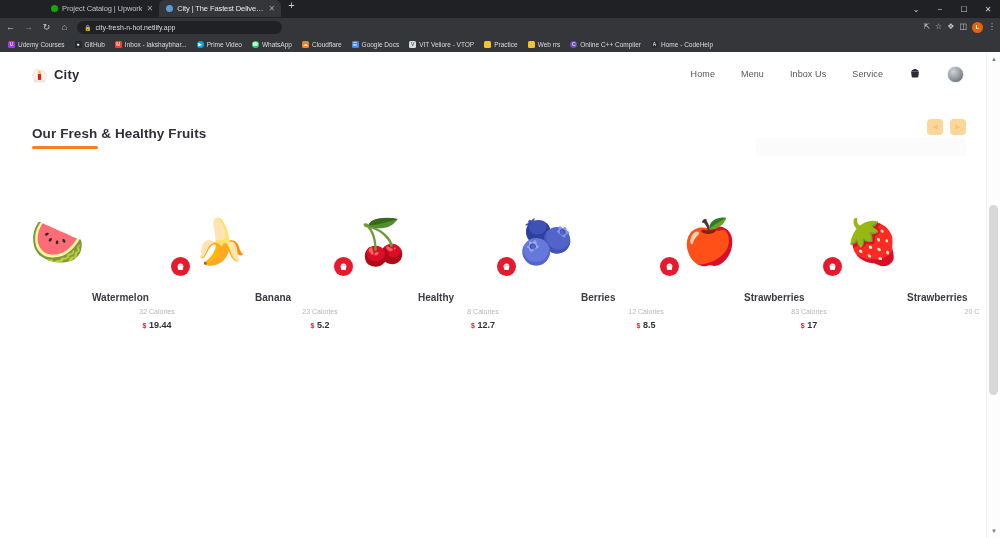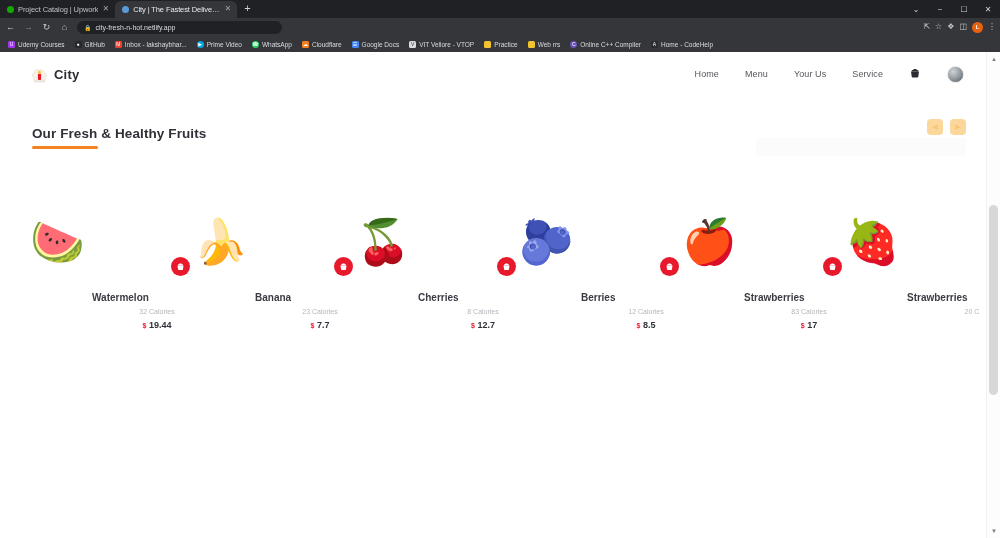--- a/index.html
+++ b/index.html
@@ -4,22 +4,23 @@
 <style>
   * { margin:0; padding:0; box-sizing:border-box; }
   html,body { width:1000px; height:538px; overflow:hidden; }
   body {
     font-family:"Liberation Sans", sans-serif;
     background:#ffffff;
   }
   
   .browser { width:1000px; height:538px; position:relative; }
   .tabstrip {
-    height:18px; background:#202124; display:flex; align-items:center;
+    height:18px; background:#202124; display:flex; align-items:flex-start;
     position:relative;
+    padding-left:44px;
   }
   .tab {
     height:17px; display:flex; align-items:center; gap:4px;
     padding:0 6px 0 7px; font-size:7.5px; color:#bdc1c6;
     max-width:122px; position:relative;
   }
   .tab.active { background:#35363a; border-radius:6px 6px 0 0; color:#e8eaed; }
   .tab-fav { width:7px; height:7px; border-radius:50%; flex:0 0 auto; }
   .tab-title {
     white-space:nowrap; overflow:hidden; text-overflow:ellipsis;
@@ -267,21 +268,21 @@
             <path d="M6 10c-1.7 0-3 1.3-3 3 0 1.2.7 2.2 1.7 2.7L5 20h14l.3-4.3c1-.5 1.7-1.5 1.7-2.7 0-1.7-1.3-3-3-3 0-2.2-1.8-4-4-4-.9 0-1.7.3-2.3.8C11.1 6 10.1 5.5 9 5.5 7.3 5.5 6 6.8 6 8.5V10z" fill="#f7f2ea" stroke="#d8d0c4" stroke-width=".6"></path>
             <rect x="10" y="11" width="4" height="8" rx="1" fill="#e8192c"></rect>
             <circle cx="12" cy="9" r="2" fill="#f7c948"></circle>
           </svg>
         </span>
         <span class="brand-name">City</span>
       </div>
       <div class="nav">
         <a href="#">Home</a>
         <a href="#">Menu</a>
-        <a href="#">Your Us</a>
+        <a href="#">Inbox Us</a>
         <a href="#">Service</a>
         <span class="nav-cart">
           <svg width="12" height="12" viewBox="0 0 24 24" fill="#2b2b33">
             <path d="M9 4h6v2h3l1 3H5l1-3h3V4z"></path>
             <path d="M4 9h16l-1.4 10.2A2 2 0 0 1 16.6 21H7.4a2 2 0 0 1-2-1.8L4 9z"></path>
           </svg>
         </span>
         <span class="nav-avatar"></span>
       </div>
     </div>
@@ -320,34 +321,34 @@
             <span class="emoji">🍌</span>
           </div>
         <div class="fruit-cart">
           <svg width="9" height="9" viewBox="0 0 24 24" fill="#fff">
               <path d="M9 4h6v2h3l1 3H5l1-3h3V4z"></path>
               <path d="M4 9h16l-1.4 10.2A2 2 0 0 1 16.6 21H7.4a2 2 0 0 1-2-1.8L4 9z"></path>
             </svg>
         </div>
         <div class="fruit-name">Banana</div>
         <div class="fruit-cal">23 Calories</div>
-        <div class="fruit-price"><span class="cur">$</span> <span>7.7</span></div>
+        <div class="fruit-price"><span class="cur">$</span> <span>5.2</span></div>
       </div>
 
       <div class="fruit-card" style="left:356px">
         <div class="fruit-img">
             <span class="emoji">🍒</span>
           </div>
         <div class="fruit-cart">
           <svg width="9" height="9" viewBox="0 0 24 24" fill="#fff">
               <path d="M9 4h6v2h3l1 3H5l1-3h3V4z"></path>
               <path d="M4 9h16l-1.4 10.2A2 2 0 0 1 16.6 21H7.4a2 2 0 0 1-2-1.8L4 9z"></path>
             </svg>
         </div>
-        <div class="fruit-name">Cherries</div>
+        <div class="fruit-name">Healthy</div>
         <div class="fruit-cal">8 Calories</div>
         <div class="fruit-price"><span class="cur">$</span> <span>12.7</span></div>
       </div>
 
       <div class="fruit-card" style="left:519px">
         <div class="fruit-img">
             <span class="emoji">🫐</span>
           </div>
         <div class="fruit-cart">
           <svg width="9" height="9" viewBox="0 0 24 24" fill="#fff">

